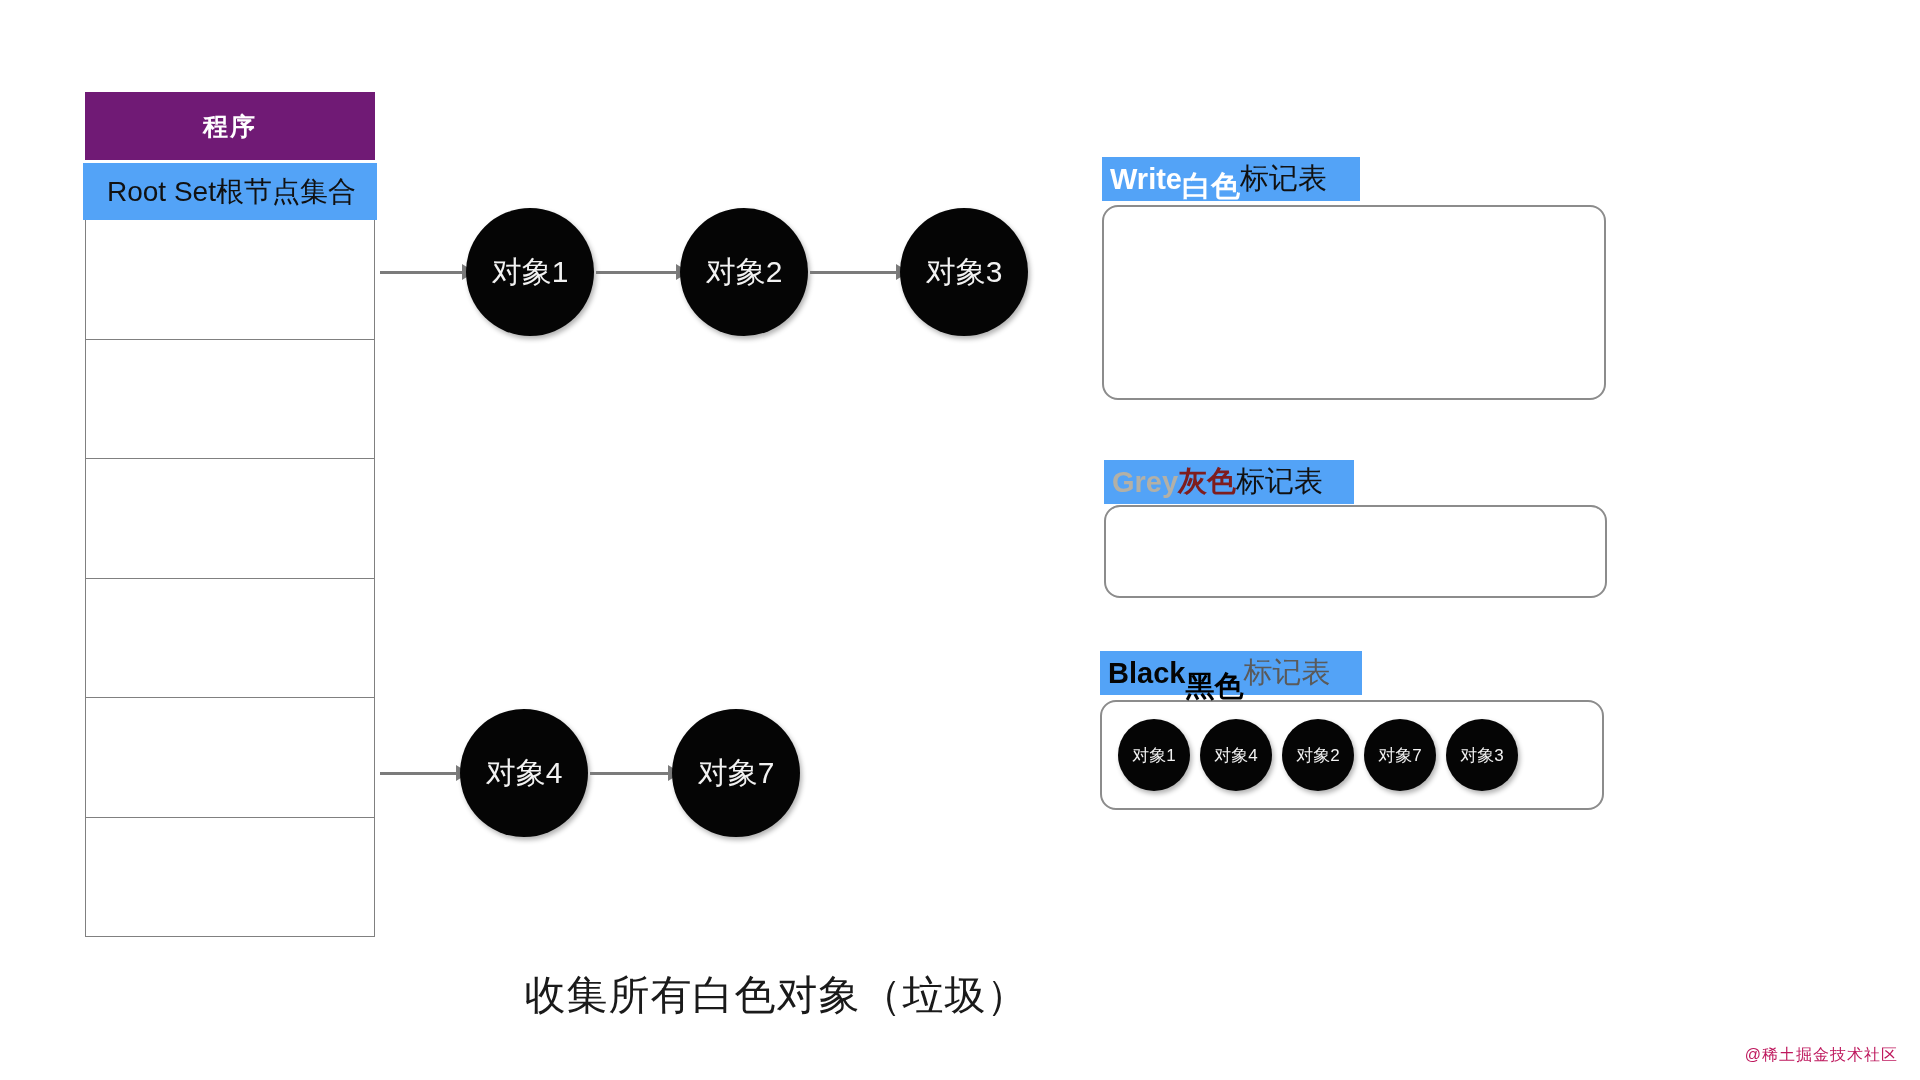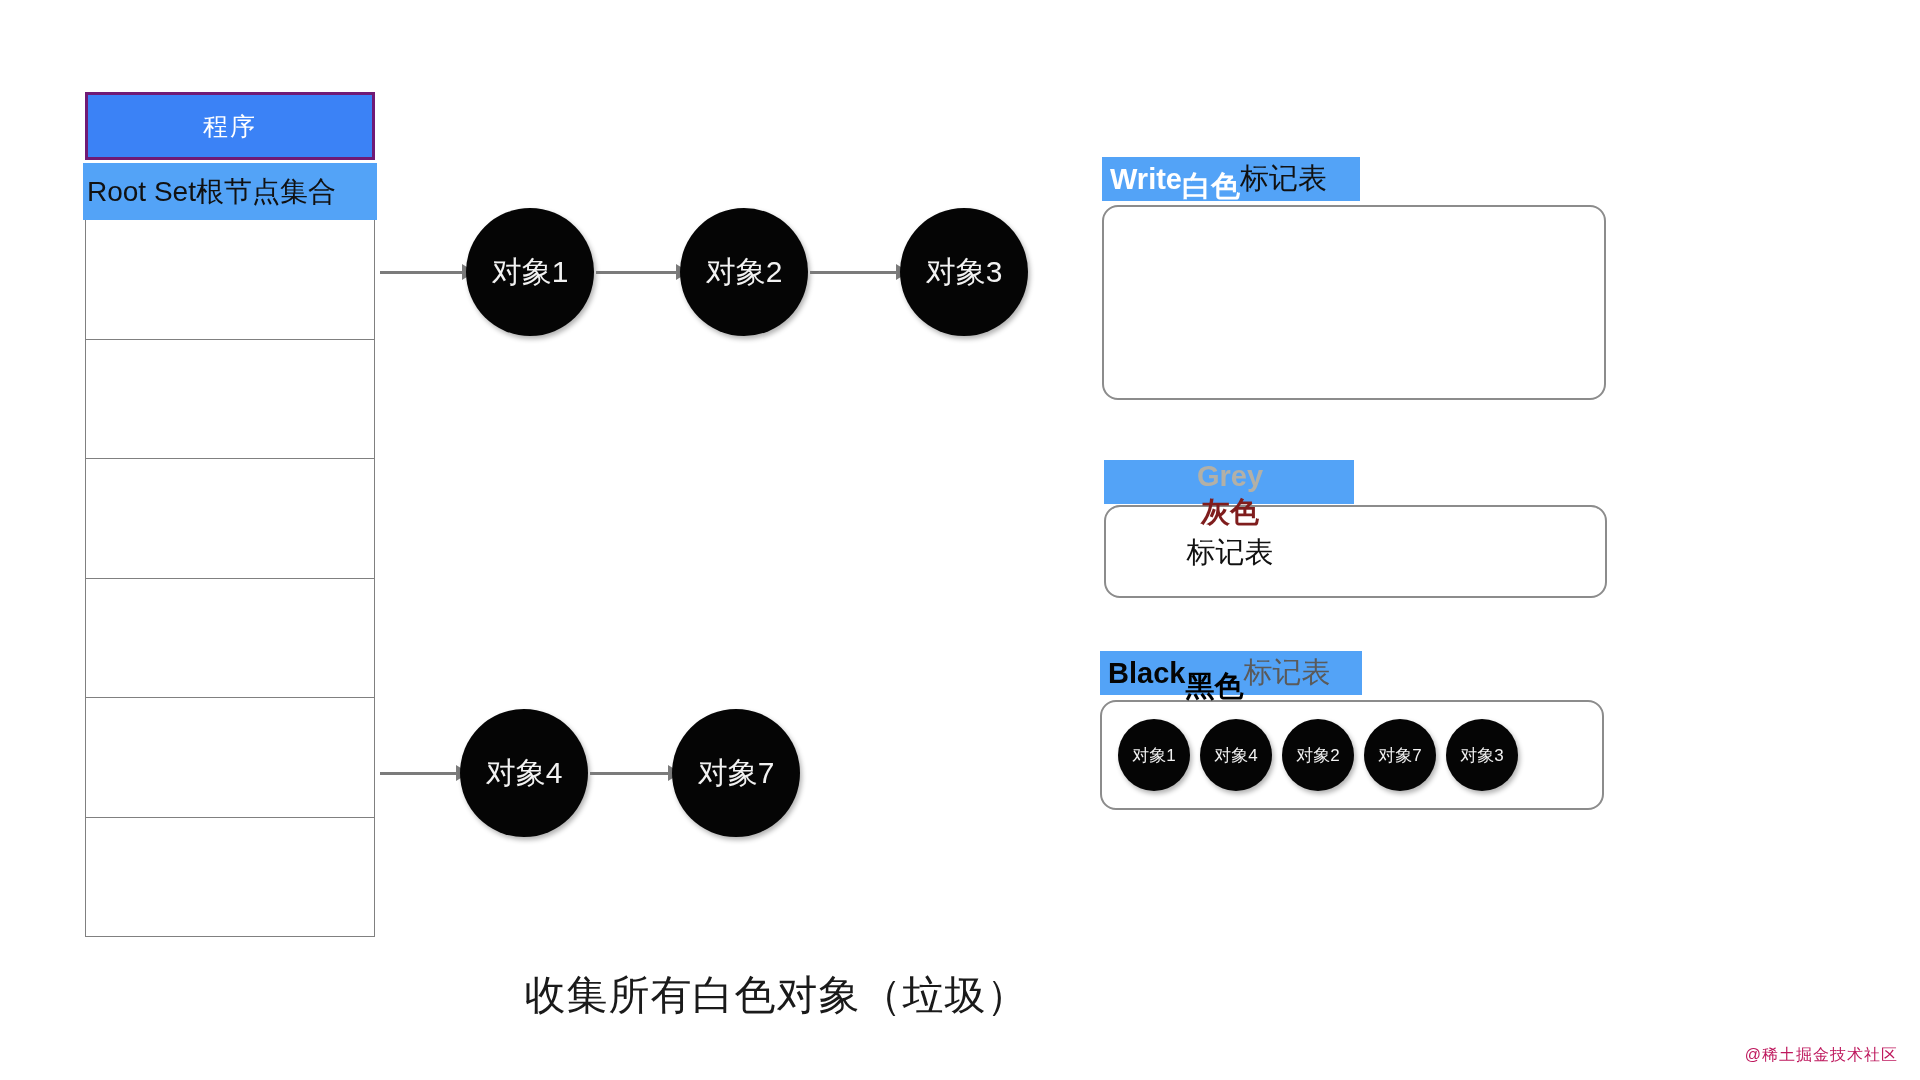--- a/index.html
+++ b/index.html
@@ -9,40 +9,40 @@
     font-family:"Liberation Sans","DejaVu Sans",sans-serif;
     overflow:hidden;
     position:relative;
   }
   #stage{position:absolute;left:0;top:0;width:1920px;height:1080px;}
 
   
   .prog-header{
     position:absolute;
     left:85px;top:92px;width:290px;height:68px;
-    background:#3b82f6;
-    border:3px solid #701a75;
+    background:#701a75;
+    border:1px solid #701a75;
     box-sizing:border-box;
     display:flex;align-items:center;justify-content:center;
     color:#ffffff;
     font-size:25px;
-    font-weight:400;
+    font-weight:700;
     letter-spacing:2px;
   }
   .rootset-table{
     position:absolute;
     left:83px;top:163px;width:294px;height:774px;
     box-sizing:border-box;
   }
   .rootset-head{
     position:absolute;left:0;top:0;width:294px;height:57px;
     background:#53a3f7;
     box-sizing:border-box;
     display:flex;align-items:center;
-    padding-left:4px;
+    padding-left:24px;
     font-size:28px;
     color:#111111;
     letter-spacing:0px;
     white-space:nowrap;
   }
   .rootset-body{
     position:absolute;left:2px;top:57px;width:290px;height:717px;
     border:1px solid #808080;
     border-top:none;
     box-sizing:border-box;
@@ -176,21 +176,21 @@
       <div class="obj obj-big" style="left: 672px; top: 709px;">对象7</div>
     </div>
 
   <div id="panel-layer">
       <div class="panel-label" style="left: 1102px; top: 157px; min-width: 258px;">
         <span class="en" style="color: rgb(255, 255, 255);">Write </span>
         <span class="cn-color" style="color: rgb(255, 255, 255); margin-top: 15px;">白色</span>
         <span class="tail" style="color: rgb(17, 17, 17);">标记表</span>
       </div>
       <div class="panel-box" style="left: 1102px; top: 205px; width: 504px; height: 195px;"></div>
-      <div class="panel-label" style="left: 1104px; top: 460px; min-width: 250px; flex-direction: column;">
+      <div class="panel-label" style="left: 1104px; top: 460px; min-width: 250px;">
         <span class="en" style="color: rgb(179, 176, 166);">Grey </span>
         <span class="cn-color" style="color: #7f1d1d;">灰色</span>
         <span class="tail" style="color: rgb(17, 17, 17);">标记表</span>
       </div>
       <div class="panel-box" style="left: 1104px; top: 505px; width: 503px; height: 93px;"></div>
       <div class="panel-label" style="left: 1100px; top: 651px; min-width: 262px;">
         <span class="en" style="color: rgb(5, 5, 5);">Black </span>
         <span class="cn-color" style="color: #000000; margin-top: 28px;">黑色</span>
         <span class="tail" style="color: rgb(90, 90, 90);">标记表</span>
       </div>

